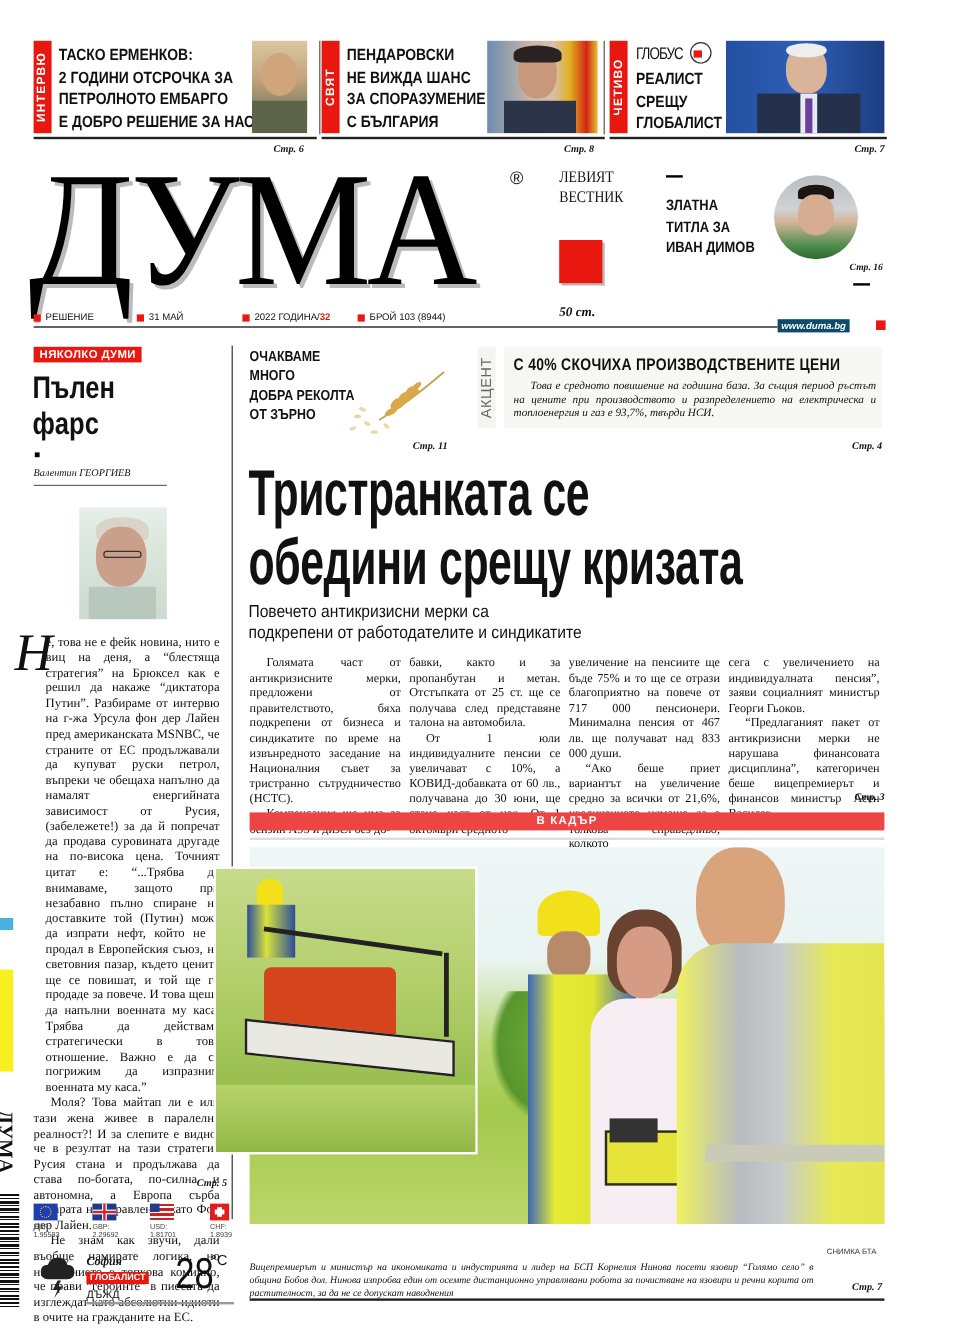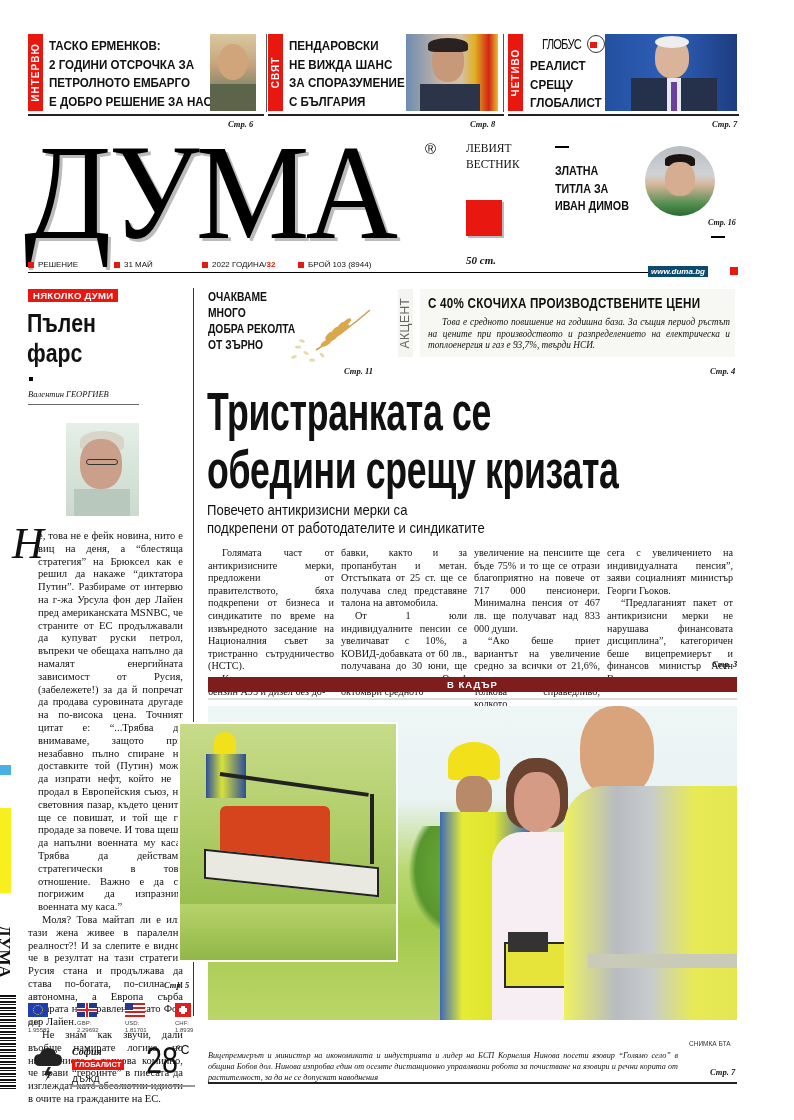--- a/index.html
+++ b/index.html
@@ -57,21 +57,21 @@
   </div>
   <div class="rule" style="left:268px;top:114px;width:236px;height:2px;"></div>
   <div class="page-ref" style="left:470px;top:119px;">Стр. 8</div>
 </div>
 <div class="rule" style="left:503px;top:34px;width:1px;height:78px;background:#555;"></div>
 
 <div>
   <div class="vtab" style="left:508px;top:34px;width:15px;height:77px;">
       <span>ЧЕТИВО</span>
     </div>
-  <div class="abs" style="left:530px;top:34px;height:20px;display:flex;align-items:center;gap:2px;margin-left:12px;">
+  <div class="abs" style="left:530px;top:34px;height:20px;display:flex;align-items:center;gap:2px;">
     <span style="font-family:'Liberation Sans',sans-serif;font-size:14px;letter-spacing:-1px;transform:scaleX(0.8);transform-origin:left;display:inline-block;">ГЛОБУС</span>
     <span style="display:inline-block;width:18px;height:18px;border:1.5px solid #333;border-radius:50%;position:relative;margin-left:-6px;">
       <span style="position:absolute;left:2px;top:6px;width:7px;height:6px;background:#e8170f;"></span>
     </span>
   </div>
   <div class="abs" style="left:530px;top:57px;">
     <div class="teaser-title">РЕАЛИСТ</div>
     <div class="teaser-title">СРЕЩУ</div>
     <div class="teaser-title">ГЛОБАЛИСТ</div>
   </div>
@@ -291,21 +291,21 @@
       <p>“Ако беше приет вариантът на увеличение средно за всички от 21,6%, увеличението нямаше да е толкова справедливо, колкото</p>
     </div>
   <div class="col body-text" style="left:607px;top:547px;width:126px;" id="lc3">
       <p style="text-indent: 0px;">сега с увеличението на индивидуалната пенсия”, заяви социалният министър Георги Гьоков.</p>
       <p>“Предлаганият пакет от антикризисни мерки не нарушава финансовата дисциплина”, категоричен беше вицепремиерът и финансов министър Асен Василев.</p>
     </div>
   <div class="page-ref" style="left:712px;top:659px;">Стр. 3</div>
 </div>
 
 <div>
-  <div class="abs" style="left:208px;top:677px;width:529px;height:15px;background:#7f1d1d;color:#fff;font-family:'Liberation Sans',sans-serif;font-weight:bold;font-size:9.5px;text-align:center;line-height:15px;letter-spacing:1px;">В КАДЪР</div>
+  <div class="abs" style="left:208px;top:677px;width:529px;height:15px;background:#ef4444;color:#fff;font-family:'Liberation Sans',sans-serif;font-weight:bold;font-size:9.5px;text-align:center;line-height:15px;letter-spacing:1px;">В КАДЪР</div>
   <div class="rule" style="left:208px;top:698px;width:529px;height:2px;background:#ddd;"></div>
 
   <div class="photo" style="left:208px;top:706px;width:529px;height:314px;background:linear-gradient(180deg,#eef6f6 0%,#e9f3f2 30%,#b9d873 52%,#a3c94e 70%,#bcd669 100%);">
 
     <div style="position:absolute;left:200px;top:120px;width:100px;height:110px;background:radial-gradient(ellipse at 50% 40%,#6fae3a 0%,#58962e 60%,transparent 70%);"></div>
 
     <div style="position:absolute;left:240px;top:36px;width:52px;height:38px;border-radius:50% 50% 10% 10%;background:#f2e01a;"></div>
     <div style="position:absolute;left:248px;top:70px;width:36px;height:40px;border-radius:40%;background:#b98a6a;"></div>
     <div style="position:absolute;left:232px;top:106px;width:90px;height:208px;background:linear-gradient(90deg,#3c68b8 0%,#e6ec35 25%,#dfe52e 60%,#3c68b8 100%);"></div>
 

